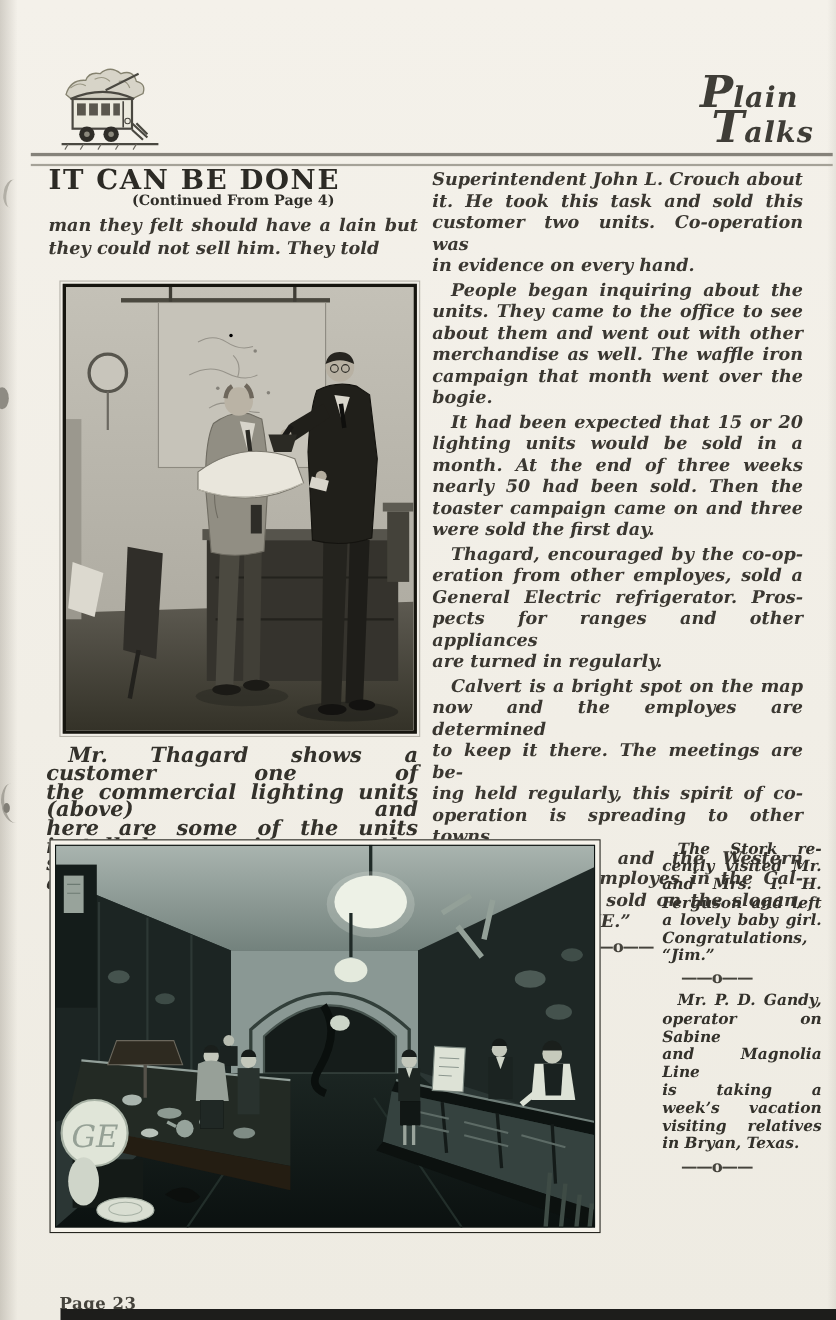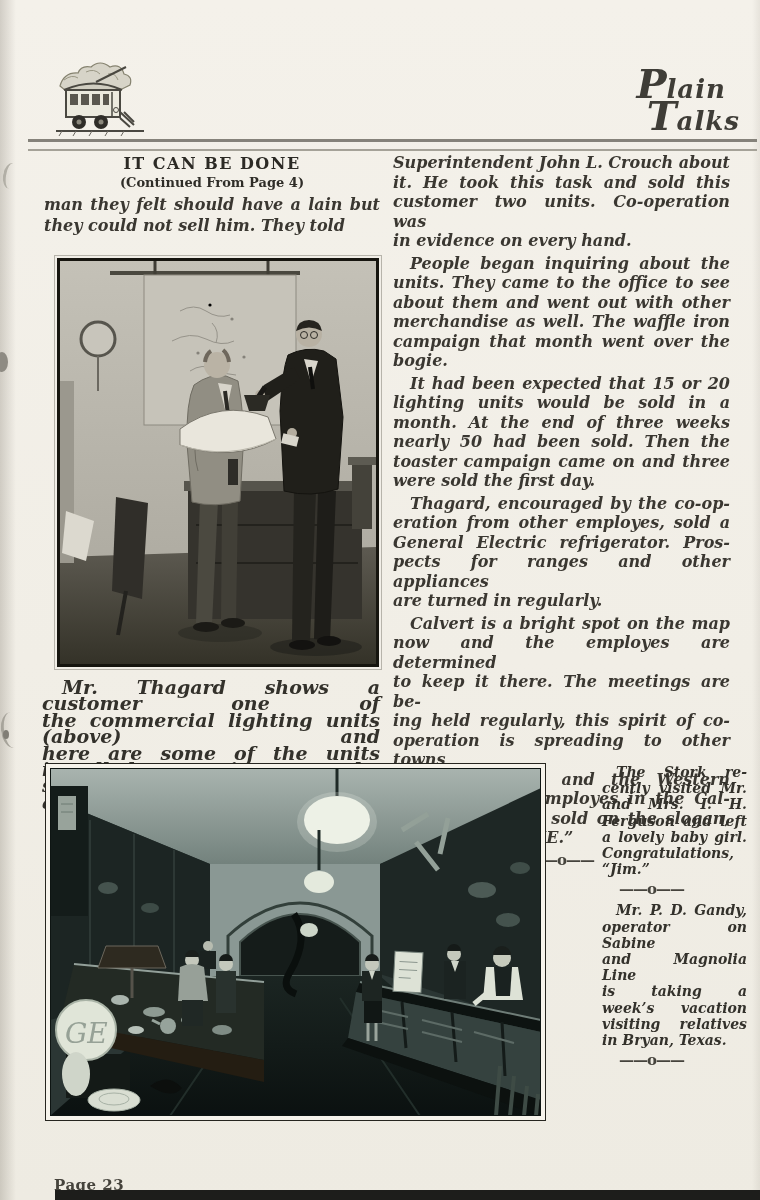--- a/index.html
+++ b/index.html
@@ -19,21 +19,21 @@
   .trolley{left:52px;top:60px;width:96px;height:78px;}
   .masthead{top:64px;right:20px;text-align:right;color:#3f3d37;font-style:italic;font-weight:bold;line-height:1;}
   .masthead .m1{padding-right:14px;}
   .masthead .m2{margin-top:-8px;}
   .mcap{font-size:40px;}
   .mrest{font-size:26px;letter-spacing:1px;}
   .rule{left:28px;top:139px;width:729px;height:7px;
         border-top:3px solid #85827a;border-bottom:2px solid #a5a298;}
   
   .leftcol{left:44px;top:152px;width:336px;}
-  .a-title{text-align:center;font-size:16px;line-height:23px;font-weight:bold;letter-spacing:1.5px;color:#2c2a25;}
+  .a-title{text-align:left;font-size:25px;line-height:23px;font-weight:bold;letter-spacing:1.5px;color:#2c2a25;}
   .a-sub{text-align:center;font-size:13px;line-height:15px;font-weight:bold;color:#2f2d28;margin-bottom:4px;}
   .bodytext{font-size:16px;line-height:21px;font-weight:bold;}
   .rcol{left:393px;top:153px;width:337px;}
   .rcol .para{font-size:16px;line-height:19.5px;font-weight:bold;margin:0 0 3px 0;}
   .lines > div{text-align:justify;text-align-last:justify;font-style:italic;}
   .lines > div:last-child{text-align-last:left;}
   .indent > div:first-child{text-indent:17px;}
   .caption{left:42px;top:679px;width:338px;font-size:19px;line-height:16.4px;font-weight:bold;color:#33312b;}
   .caption.indent > div:first-child{text-indent:20px;}
   .narrowcol{left:556px;top:764px;width:191px;color:#33312b;}

